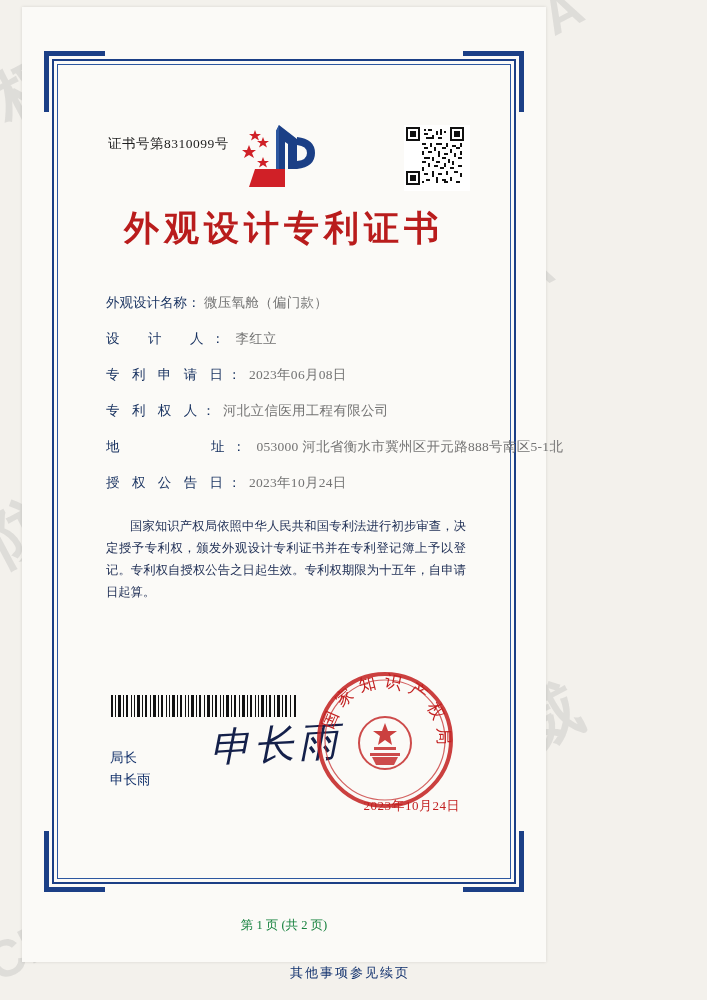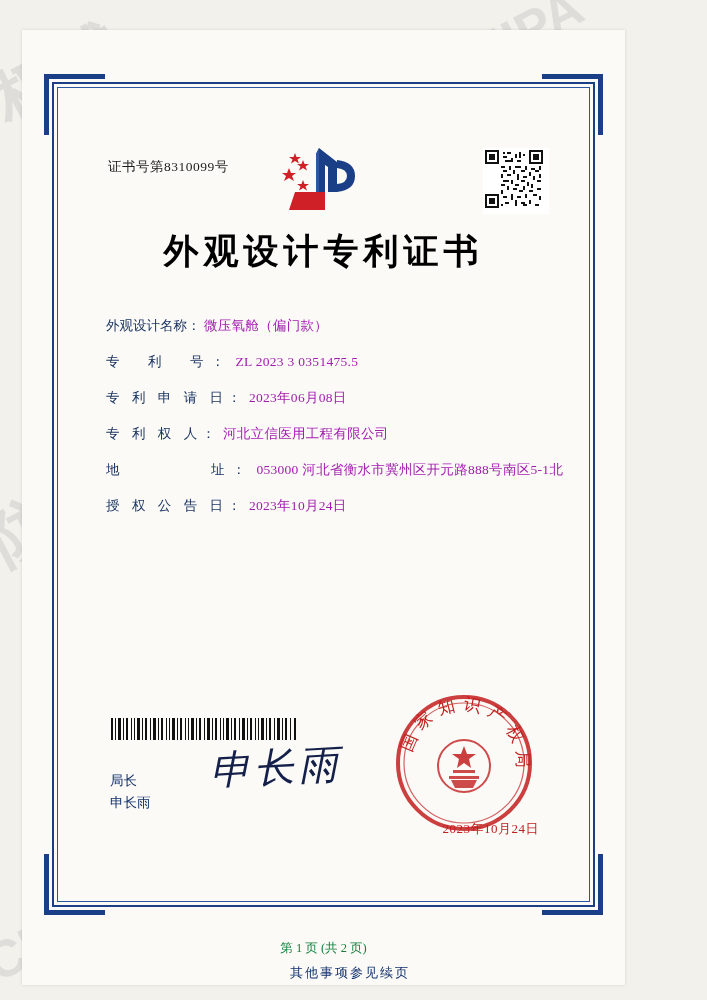--- a/index.html
+++ b/index.html
@@ -33,22 +33,22 @@
   }
   .wm.cn {
     font-family: "Liberation Serif", serif;
     letter-spacing: 6px;
   }
 
   
   .page {
     position: absolute;
     left: 22px;
-    top: 30px;
-    width: 603px;
+    top: 7px;
+    width: 524px;
     height: 955px;
     background: #fbfaf7;
     z-index: 2;
     box-shadow: 0 0 3px rgba(0,0,0,0.12);
   }
 
   
   .frame-outer {
     position: absolute;
     left: 30px;
@@ -119,21 +119,21 @@
   
   .title {
     position: absolute;
     left: 0;
     right: 0;
     top: 108px;
     text-align: center;
     font-size: 35px;
     font-weight: bold;
     letter-spacing: 5px;
-    color: #000000;
+    color: #b91c1c;
     font-family: Liberation Serif, serif;
   }
 
   
   .fields {
     position: absolute;
     left: 26px;
     right: 20px;
     top: 188px;
     font-size: 13.5px;
@@ -146,21 +146,21 @@
     white-space: nowrap;
   }
   .f-label {
     display: inline-block;
     color: #16305f;
   }
   .f-label.sp1 { letter-spacing: 0; }
   .f-label.sp2 { letter-spacing: 7.5px; }
   .f-label.sp3 { letter-spacing: 4.5px; }
   .f-value {
-    color: #a21caf;
+    color: #737373;
     letter-spacing: 0.3px;
   }
   .inline-pair {
     position: absolute;
     left: 300px;
     top: 0;
   }
 
   
   .para {
@@ -367,41 +367,42 @@
     </div>
 
     <div class="title">外观设计专利证书</div>
 
     <div class="fields">
       <div class="field-row">
         <span class="f-label sp1">外观设计名称：</span>
         <span class="f-value">微压氧舱（偏门款）</span>
       </div>
       <div class="field-row">
-        <span class="f-label sp2">专　利　号：</span>
-        <span class="f-value">ZL 2023 3 0351475.5</span>
+        <span class="f-label sp2">设　计　人：</span>
+        <span class="f-value">李红立</span>
       </div>
       <div class="field-row">
         <span class="f-label sp3">专 利 申 请 日：</span>
         <span class="f-value">2023年06月08日</span>
       </div>
       <div class="field-row">
         <span class="f-label sp3">专 利 权 人：</span>
         <span class="f-value">河北立信医用工程有限公司</span>
       </div>
       <div class="field-row">
         <span class="f-label sp2">地　　　　址：</span>
         <span class="f-value">053000 河北省衡水市冀州区开元路888号南区5-1北</span>
       </div>
       <div class="field-row">
         <span class="f-label sp3">授 权 公 告 日：</span>
         <span class="f-value">2023年10月24日</span>
       </div>
     </div>
 
+    <div class="para p1">国家知识产权局依照中华人民共和国专利法进行初步审查，决定授予专利权，颁发外观设计专利证书并在专利登记簿上予以登记。专利权自授权公告之日起生效。专利权期限为十五年，自申请日起算。</div>
 
     <div class="barcode">
       <svg width="190" height="22" shape-rendering="crispEdges">
         <rect width="190" height="22" fill="#fbfaf7"></rect>
         <g fill="#111">
           <rect x="1" y="0" width="2" height="22"></rect>
             <rect x="5" y="0" width="1" height="22"></rect>
           <rect x="8" y="0" width="3" height="22"></rect>
             <rect x="13" y="0" width="1" height="22"></rect>
           <rect x="16" y="0" width="2" height="22"></rect>

